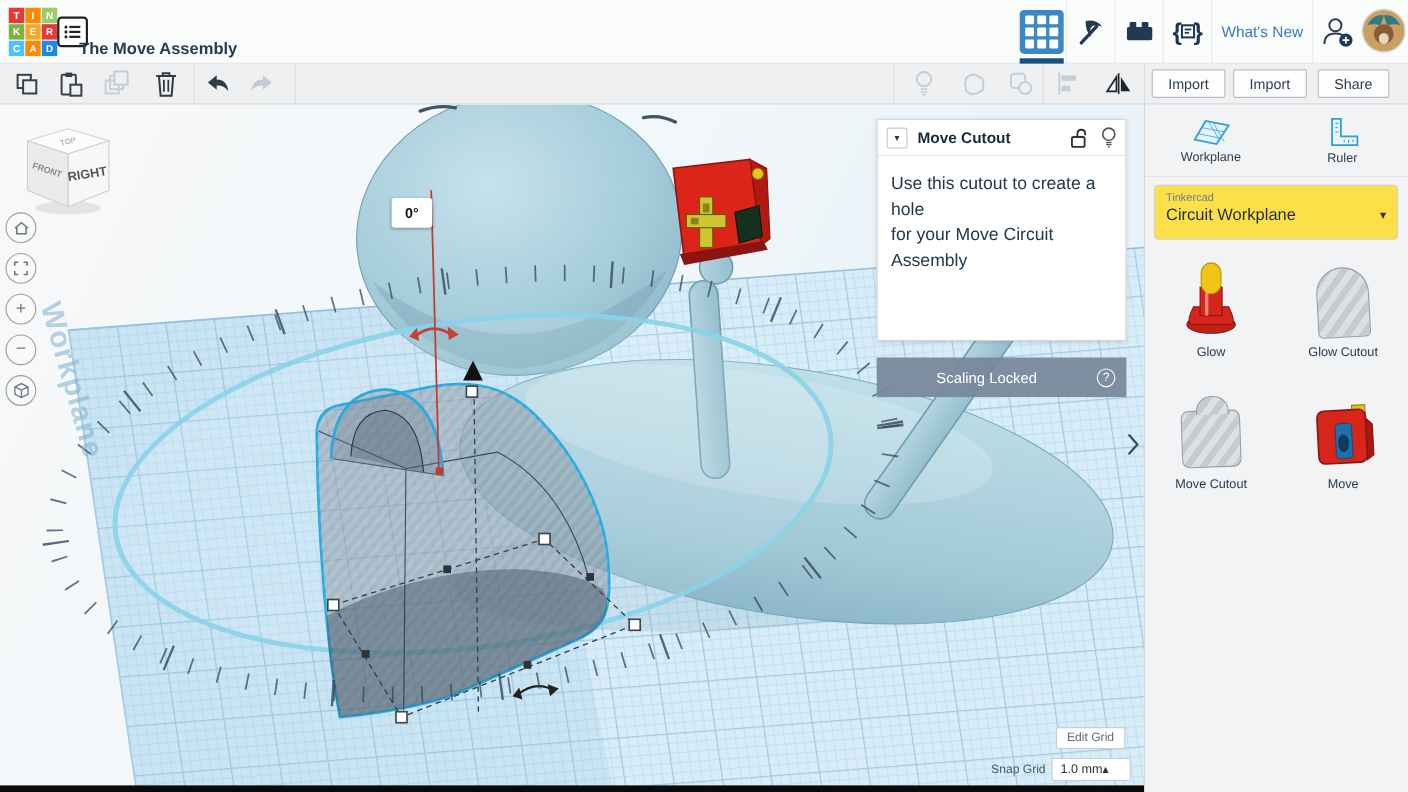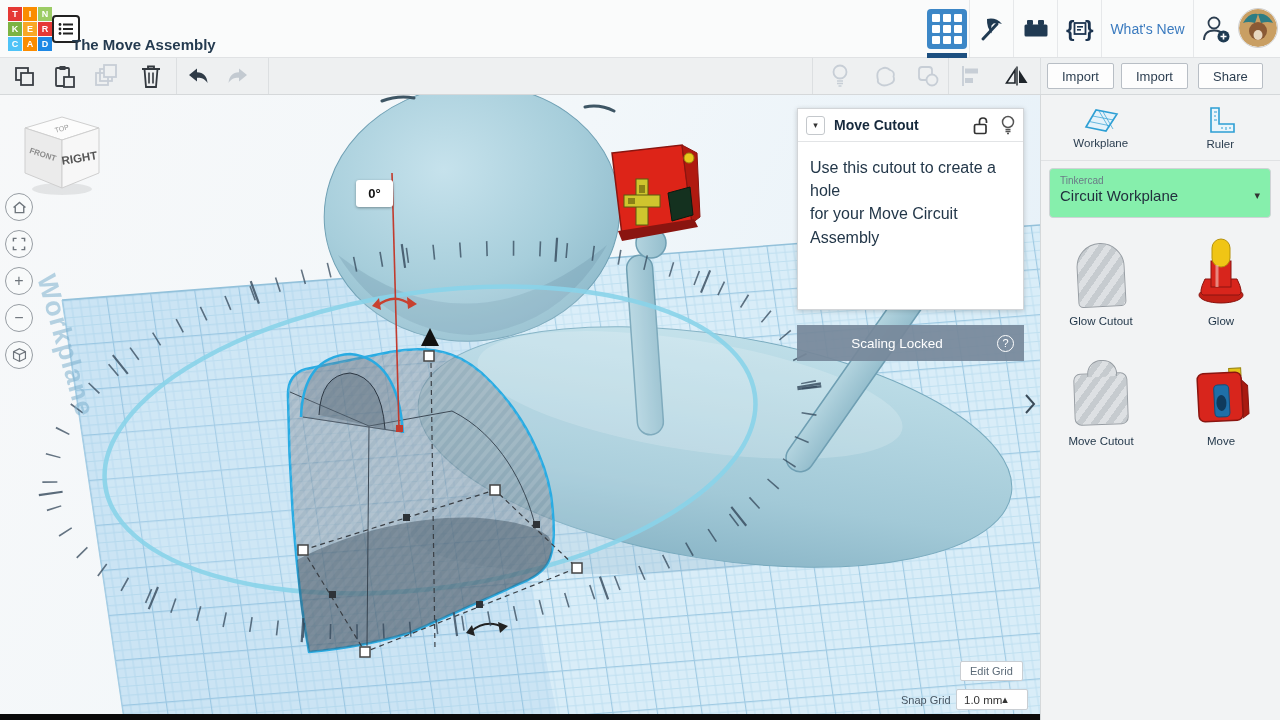--- a/index.html
+++ b/index.html
@@ -57,21 +57,21 @@
   #insp-desc { padding:14px 12px 0 12px; font-size:16px; line-height:1.45; color:#233749; }
   #scaling-banner { position:absolute; left:797px; top:325px; width:227px; height:36px; background:rgba(118,136,154,0.93); display:flex; align-items:center; z-index:20; }
   #scaling-text { flex:1; text-align:center; color:#fff; font-size:13.5px; }
   .help-circ { width:17px; height:17px; border:1.5px solid #fff; border-radius:50%; color:#fff; font-size:11px; display:flex; align-items:center; justify-content:center; margin-right:10px; cursor:pointer; }
 
   
   #sidebar { position:absolute; left:1040px; top:95px; width:240px; height:625px; background:#f2f3f4; border-left:1px solid #d5d8da; z-index:25; }
   #sb-top { height:66px; border-bottom:1px solid #e0e2e4; display:flex; }
   .sb-tool { flex:1; display:flex; flex-direction:column; align-items:center; justify-content:center; gap:4px; cursor:pointer; }
   .sb-tool-lbl { font-size:11.5px; color:#2b3d4f; }
-  #lib-select { position:absolute; left:8px; top:73px; width:222px; height:50px; background:#86efac; border:1px solid #cfd3d6; border-radius:4px; padding:6px 10px; cursor:pointer; }
+  #lib-select { position:absolute; left:8px; top:73px; width:222px; height:50px; background:#fde047; border:1px solid #cfd3d6; border-radius:4px; padding:6px 10px; cursor:pointer; }
   #lib-brand { font-size:10px; color:#6b7a87; }
   #lib-name { font-size:15px; color:#22303e; margin-top:1px; }
   .caret { color:#333; font-size:11px; }
   #lib-caret { position:absolute; right:10px; top:20px; }
   #parts { position:absolute; left:0; top:140px; width:240px; display:grid; grid-template-columns:1fr 1fr; row-gap:28px; }
   .part { display:flex; flex-direction:column; align-items:center; cursor:pointer; }
   .part-img { height:72px; display:flex; align-items:flex-end; justify-content:center; }
   .part-lbl { margin-top:8px; font-size:11.5px; color:#1f3447; }
   .gray-dome { width:48px; height:64px; border:1px solid #979da3; border-radius:24px 24px 5px 5px; background:repeating-linear-gradient(128deg,#dde0e3 0 6px,#c6cbcf 6px 12px); transform:rotate(-3deg); }
   .gray-box { position:relative; width:54px; height:52px; border:1px solid #979da3; border-radius:7px; background:repeating-linear-gradient(128deg,#dde0e3 0 6px,#c6cbcf 6px 12px); transform:rotate(-2deg); }
@@ -458,35 +458,35 @@
 
     <div id="lib-select">
       <div id="lib-brand">Tinkercad</div>
       <div id="lib-name">Circuit Workplane</div>
       <div class="caret" id="lib-caret">▾</div>
     </div>
 
     <div id="parts">
       <div class="part">
         <div class="part-img">
-            <div class="gray-dome"></div>
-          </div>
-        <div class="part-lbl">Glow Cutout</div>
-      </div>
-      <div class="part">
-        <div class="part-img">
           <svg width="56" height="72" viewBox="0 0 56 72">
             <ellipse cx="28" cy="60" rx="22" ry="8" fill="#c21f15" stroke="#8a1510"></ellipse>
             <path d="M12,44 Q5,58 10,60 L46,60 Q51,58 44,44 Z" fill="#d8251c" stroke="#8a1510"></path>
             <rect x="18" y="26" width="20" height="26" fill="#d8251c" stroke="#8a1510"></rect>
             <rect x="19" y="4" width="18" height="28" rx="9" fill="#f0c515" stroke="#b5920d"></rect>
             <path d="M24,30 V52" stroke="#f0b0a8" stroke-width="3" opacity="0.7"></path>
           </svg>
         </div>
         <div class="part-lbl">Glow</div>
+      </div>
+      <div class="part">
+        <div class="part-img">
+            <div class="gray-dome"></div>
+          </div>
+        <div class="part-lbl">Glow Cutout</div>
       </div>
       <div class="part">
         <div class="part-img" style="padding-bottom:2px;">
             <div class="gray-box"></div>
           </div>
         <div class="part-lbl">Move Cutout</div>
       </div>
       <div class="part">
         <div class="part-img">
           <svg width="62" height="62" viewBox="0 0 62 62">

